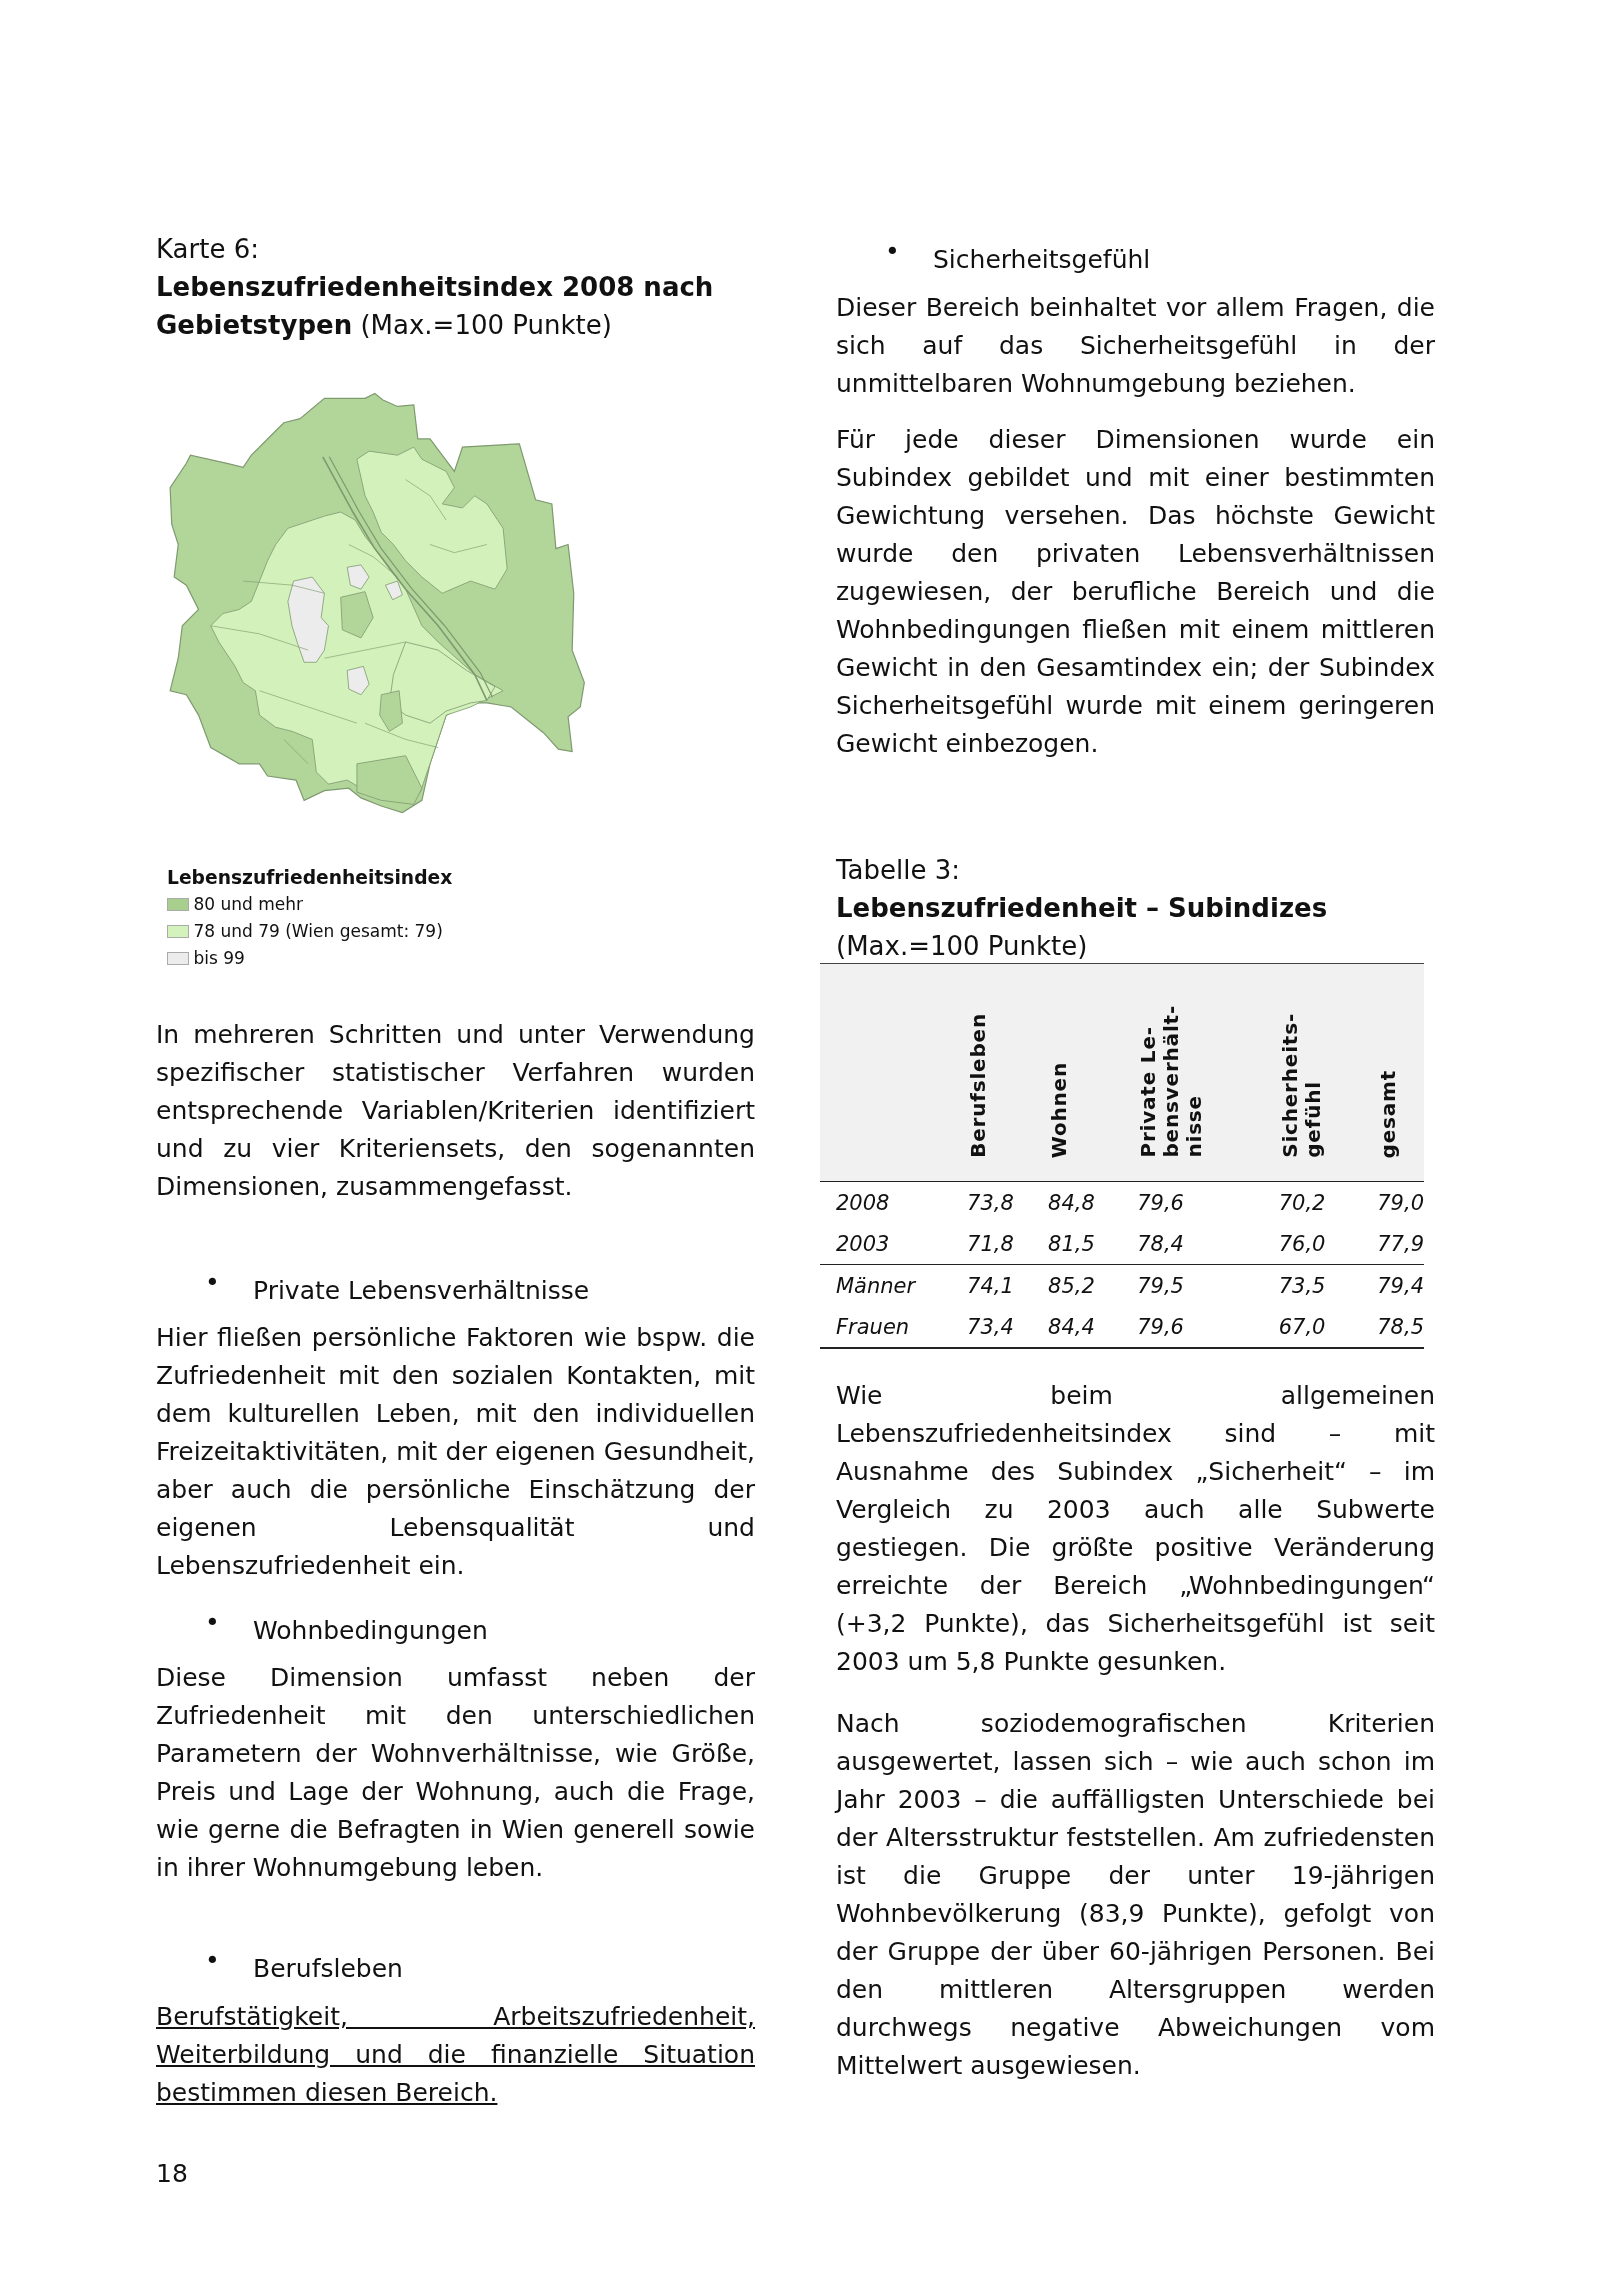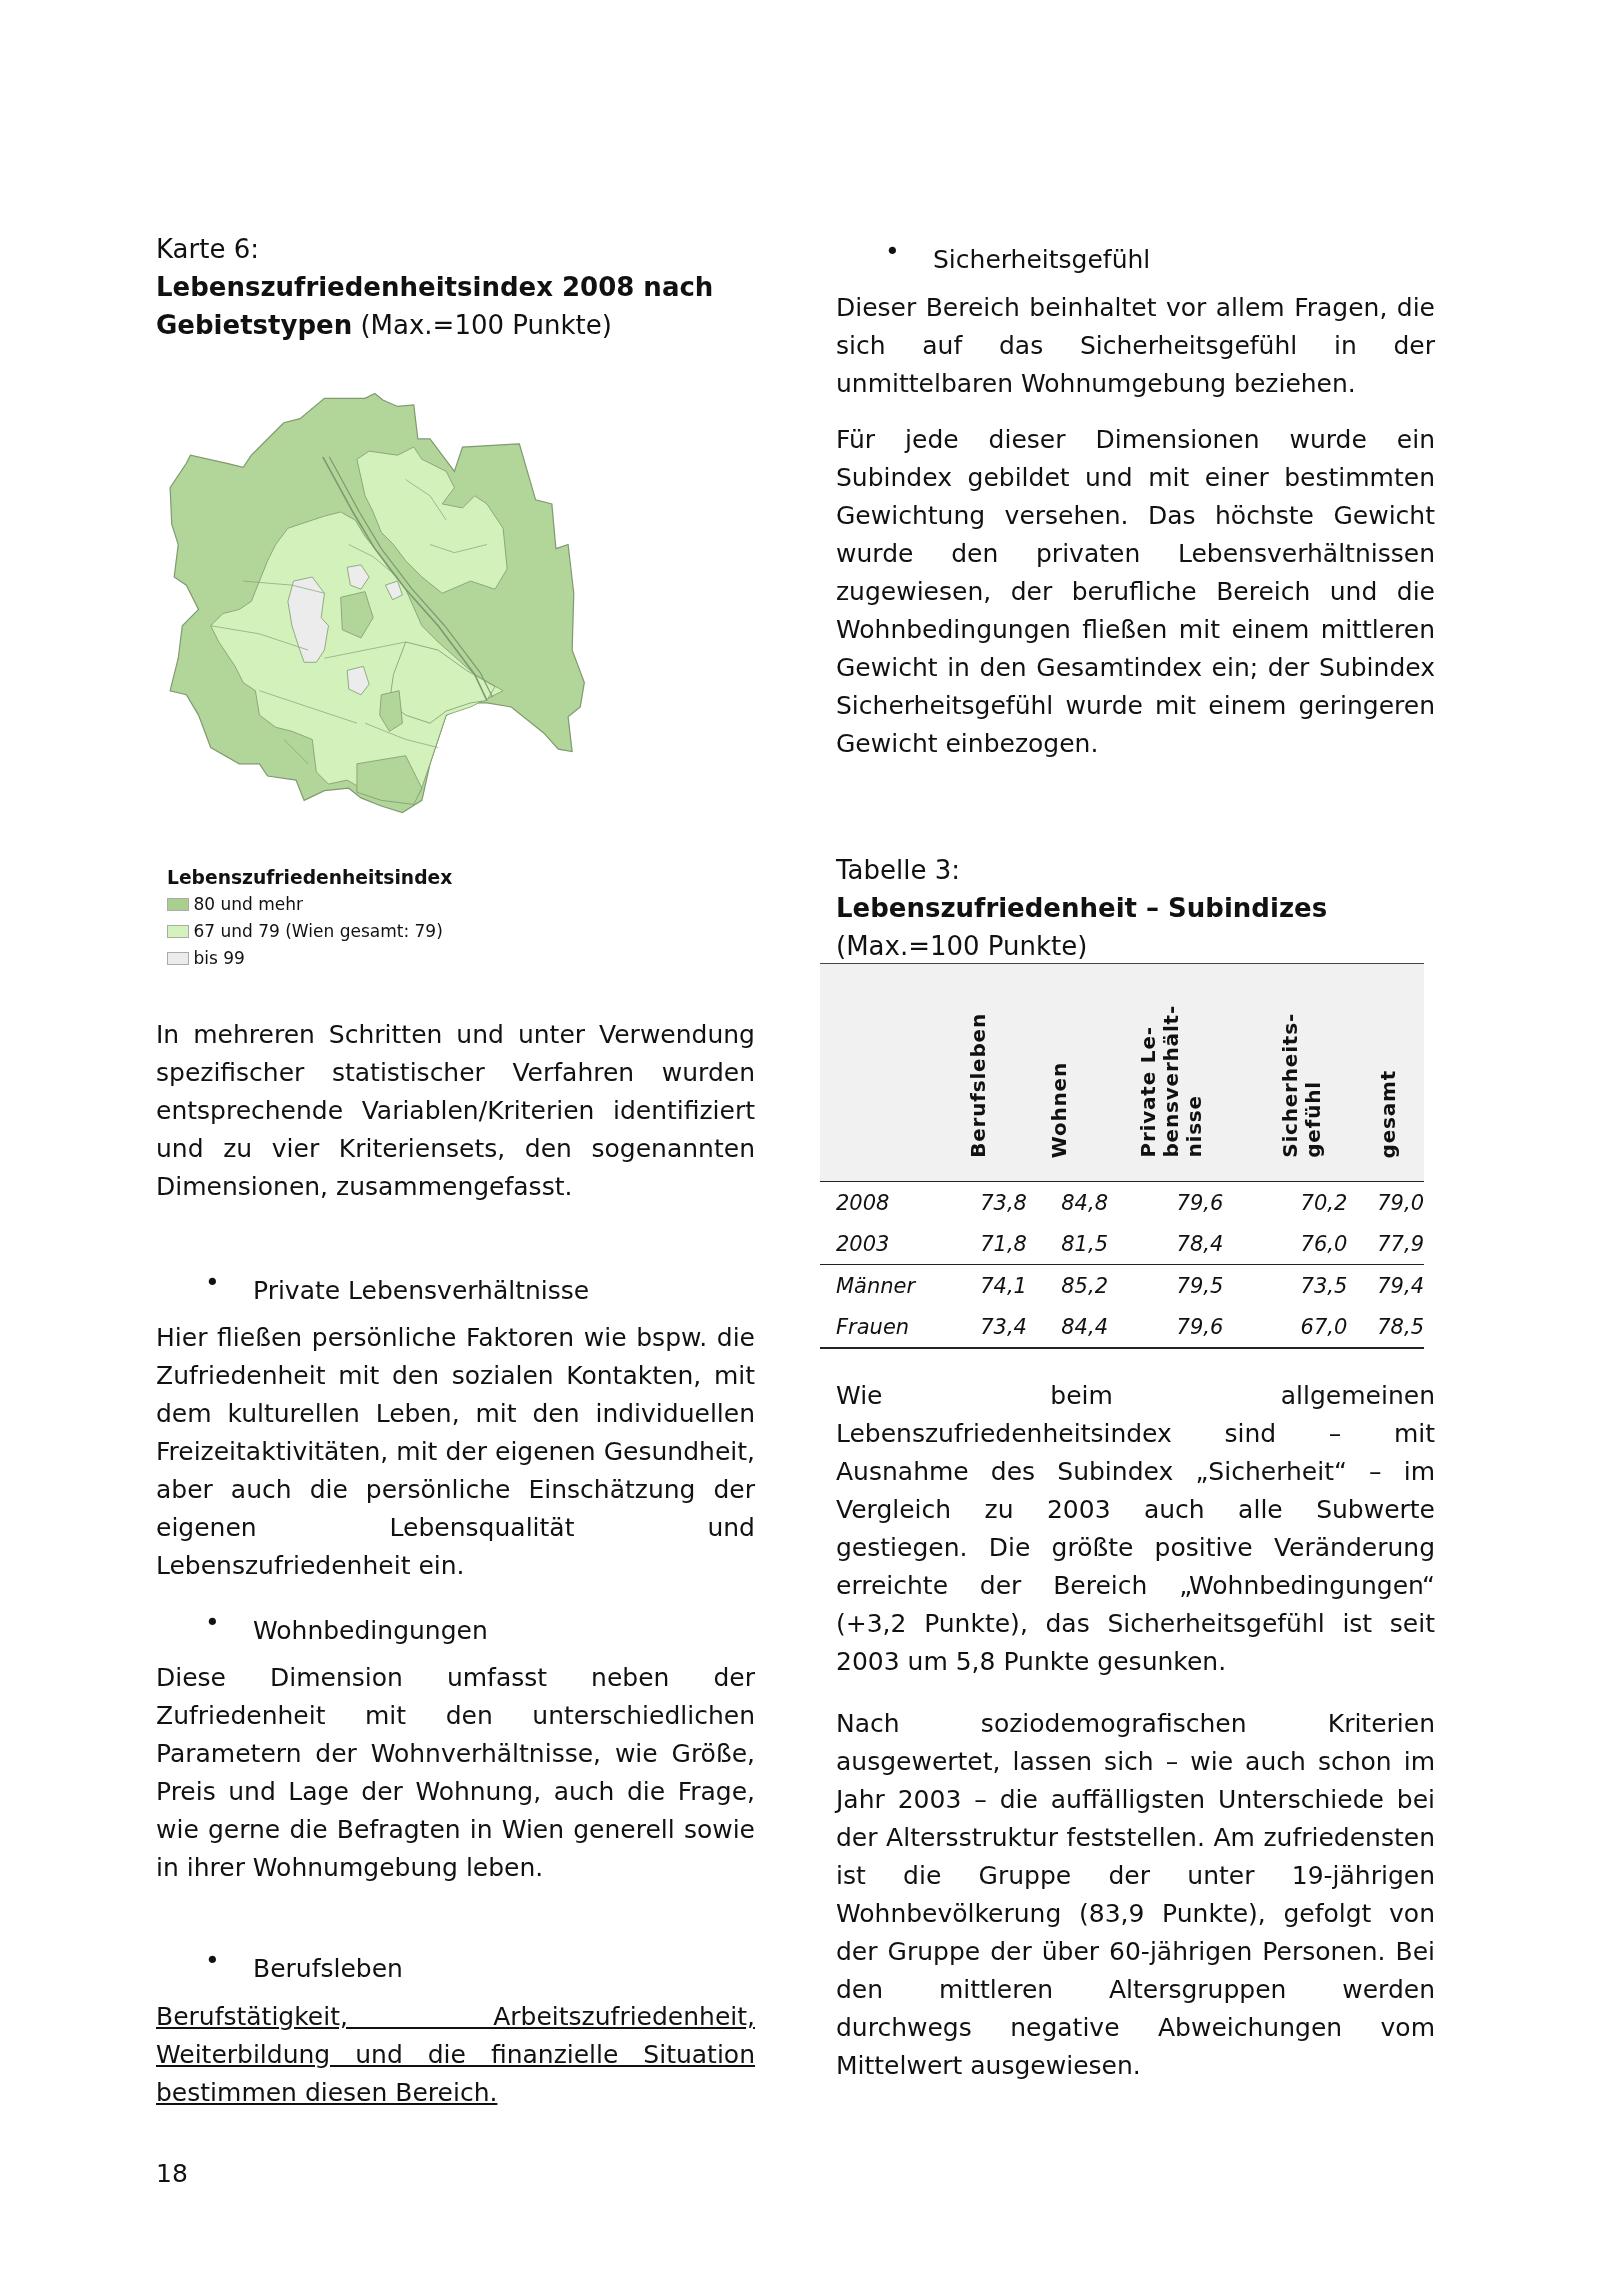--- a/index.html
+++ b/index.html
@@ -19,21 +19,21 @@
   .legend .sw { width: 19.5px; height: 11.4px; border: 0.8px solid #aaa; margin-right: 4.9px; }
   #table-wrap { position: absolute; left: 820px; top: 963px; width: 604px; }
   table { border-collapse: collapse; width: 604px; font-size: 21px; }
   thead tr { background: #f1f1f1; height: 218px; }
   thead { border-top: 1.6px solid #444; border-bottom: 1.6px solid #222; }
   th { vertical-align: bottom; padding: 0 0 18px 0; font-weight: bold; }
   th .rot { writing-mode: vertical-rl; transform: rotate(180deg); font-size: 20px; line-height: 23px;
             text-align: left; white-space: pre-line; display: inline-block; letter-spacing: 0.8px; }
   td { height: 41px; padding: 0; font-style: italic; }
   td.lab { padding-left: 16px; text-align: left; width: 122px; }
-  td.num { text-align: center; }
+  td.num { text-align: left; }
   tr.sep td { border-top: 1.6px solid #222; }
   tbody { border-bottom: 2.4px solid #222; }
   .pageno { position: absolute; left: 156px; top: 2159px; font-size: 25px; }
 </style>
 </head>
 <body>
 
 <div class="cap" style="left:156px; top:230px;">
   <div>Karte 6:</div>
   <div><b>Lebenszufriedenheitsindex 2008 nach</b></div>
@@ -76,21 +76,21 @@
 </svg>
 
 <div class="legend">
   <div class="ltitle">Lebenszufriedenheitsindex</div>
   <div class="litem">
     <span class="sw" style="background:#a9cf8f"></span>
     <span>80 und mehr</span>
   </div>
   <div class="litem">
     <span class="sw" style="background:#d4f3bc"></span>
-    <span>67 und 79 (Wien gesamt: 79)</span>
+    <span>78 und 79 (Wien gesamt: 79)</span>
   </div>
   <div class="litem">
     <span class="sw" style="background:#ececec"></span>
     <span>bis 99</span>
   </div>
 </div>
 
 <p class="txt par" style="left:156px; top:1016px;">In mehreren Schritten und unter Verwendung spezifischer statistischer Verfahren wurden entsprechende Variablen/Kriterien identifiziert und zu vier Kriteriensets, den sogenannten Dimensionen, zusammengefasst.</p>
 
 <div class="bullet" style="left:156px; top:1264px;">

